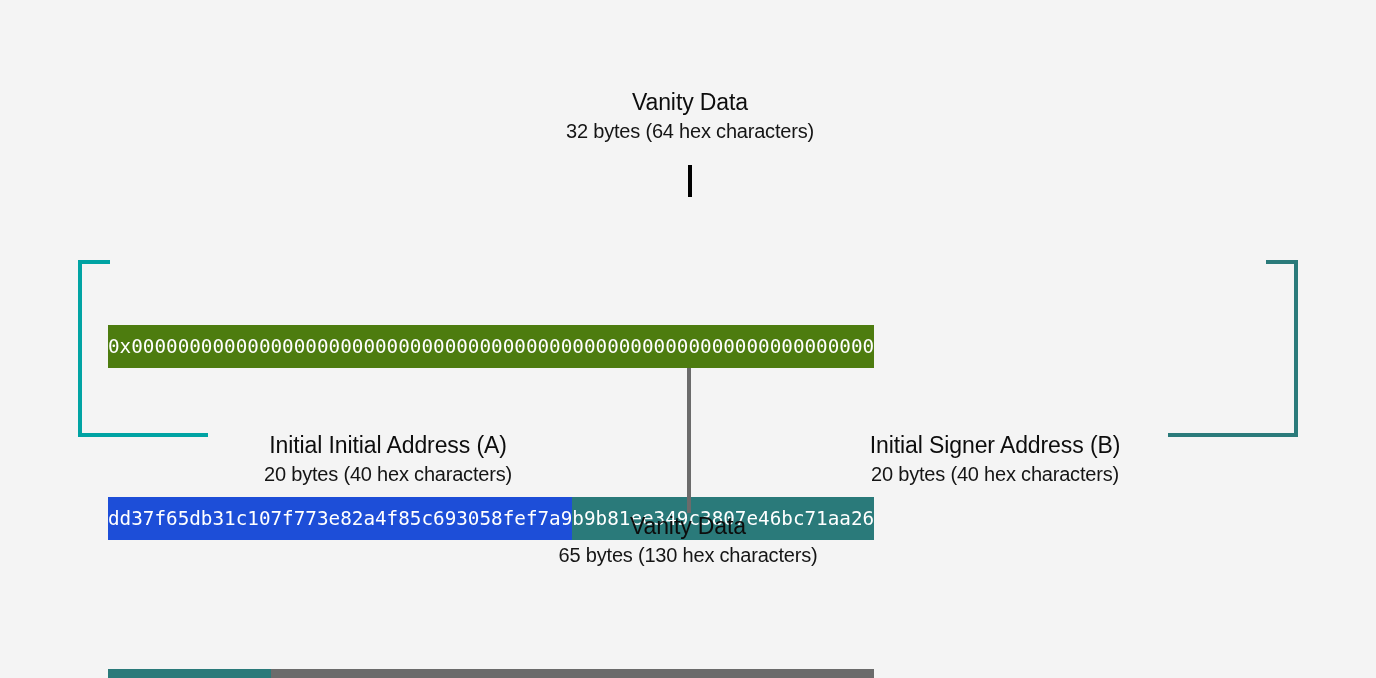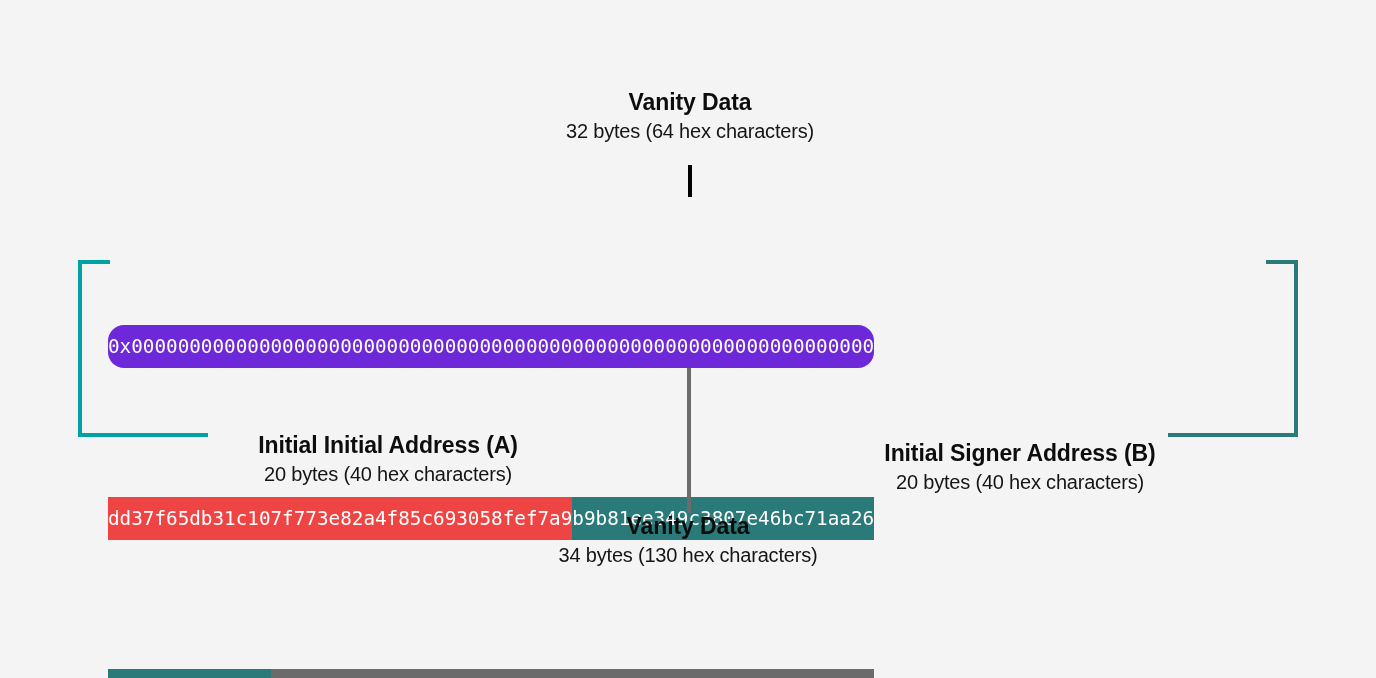--- a/index.html
+++ b/index.html
@@ -20,21 +20,21 @@
   }
 
   
   .label-block {
     position: absolute;
     text-align: center;
     white-space: nowrap;
   }
   .label-title {
     font-size: 23px;
-    font-weight: bold;
+    font-weight: normal;
     color: #0d0d0d;
     letter-spacing: -0.1px;
     line-height: 28px;
   }
   .label-sub {
     font-size: 20px;
     font-weight: normal;
     color: #151515;
     line-height: 31px;
     letter-spacing: -0.2px;
@@ -57,22 +57,22 @@
     display: flex;
     align-items: center;
   }
   .seg {
     display: inline-block;
     height: 43px;
     line-height: 43px;
     color: #ffffff;
     white-space: pre;
   }
-  .seg-black   { background: #6d28d9; border-radius: 16px; }
-  .seg-teal    { background: #ef4444; }
+  .seg-black   { background: #4d7c0f; }
+  .seg-teal    { background: #1d4ed8; }
   .seg-dteal   { background: #2a7a7a; }
   .seg-gray    { background: #6b6b6b; }
 
   
   .vline {
     position: absolute;
   }
   .bracket {
     position: absolute;
     box-sizing: border-box;
@@ -120,25 +120,25 @@
 
   <div class="bracket" style="left:1294px; top:260px; width:4px; height:177px; background:#2a7a7a;"></div>
   <div class="bracket" style="left:1266px; top:260px; width:32px; height:4px; background:#2a7a7a;"></div>
   <div class="bracket" style="left:1168px; top:433px; width:130px; height:4px; background:#2a7a7a;"></div>
 
   <div class="label-block" style="left:138px; top:431px; width:500px;">
     <div class="label-title">Initial Initial Address (A)</div>
     <div class="label-sub">20 bytes (40 hex characters)</div>
   </div>
 
-  <div class="label-block" style="left:770px; top:431px; width:500px;margin-top:8px;">
+  <div class="label-block" style="left:745px; top:431px; width:500px;">
     <div class="label-title">Initial Signer Address (B)</div>
     <div class="label-sub">20 bytes (40 hex characters)</div>
   </div>
 
   <div class="vline" style="left:687px; top:368px; width:4px; height:145px; background:#6b6b6b;"></div>
 
   <div class="label-block" style="left:438px; top:512px; width:500px;">
     <div class="label-title">Vanity Data</div>
-    <div class="label-sub">34 bytes (130 hex characters)</div>
+    <div class="label-sub">65 bytes (130 hex characters)</div>
   </div>
 
 </div>
 
 </body></html>

